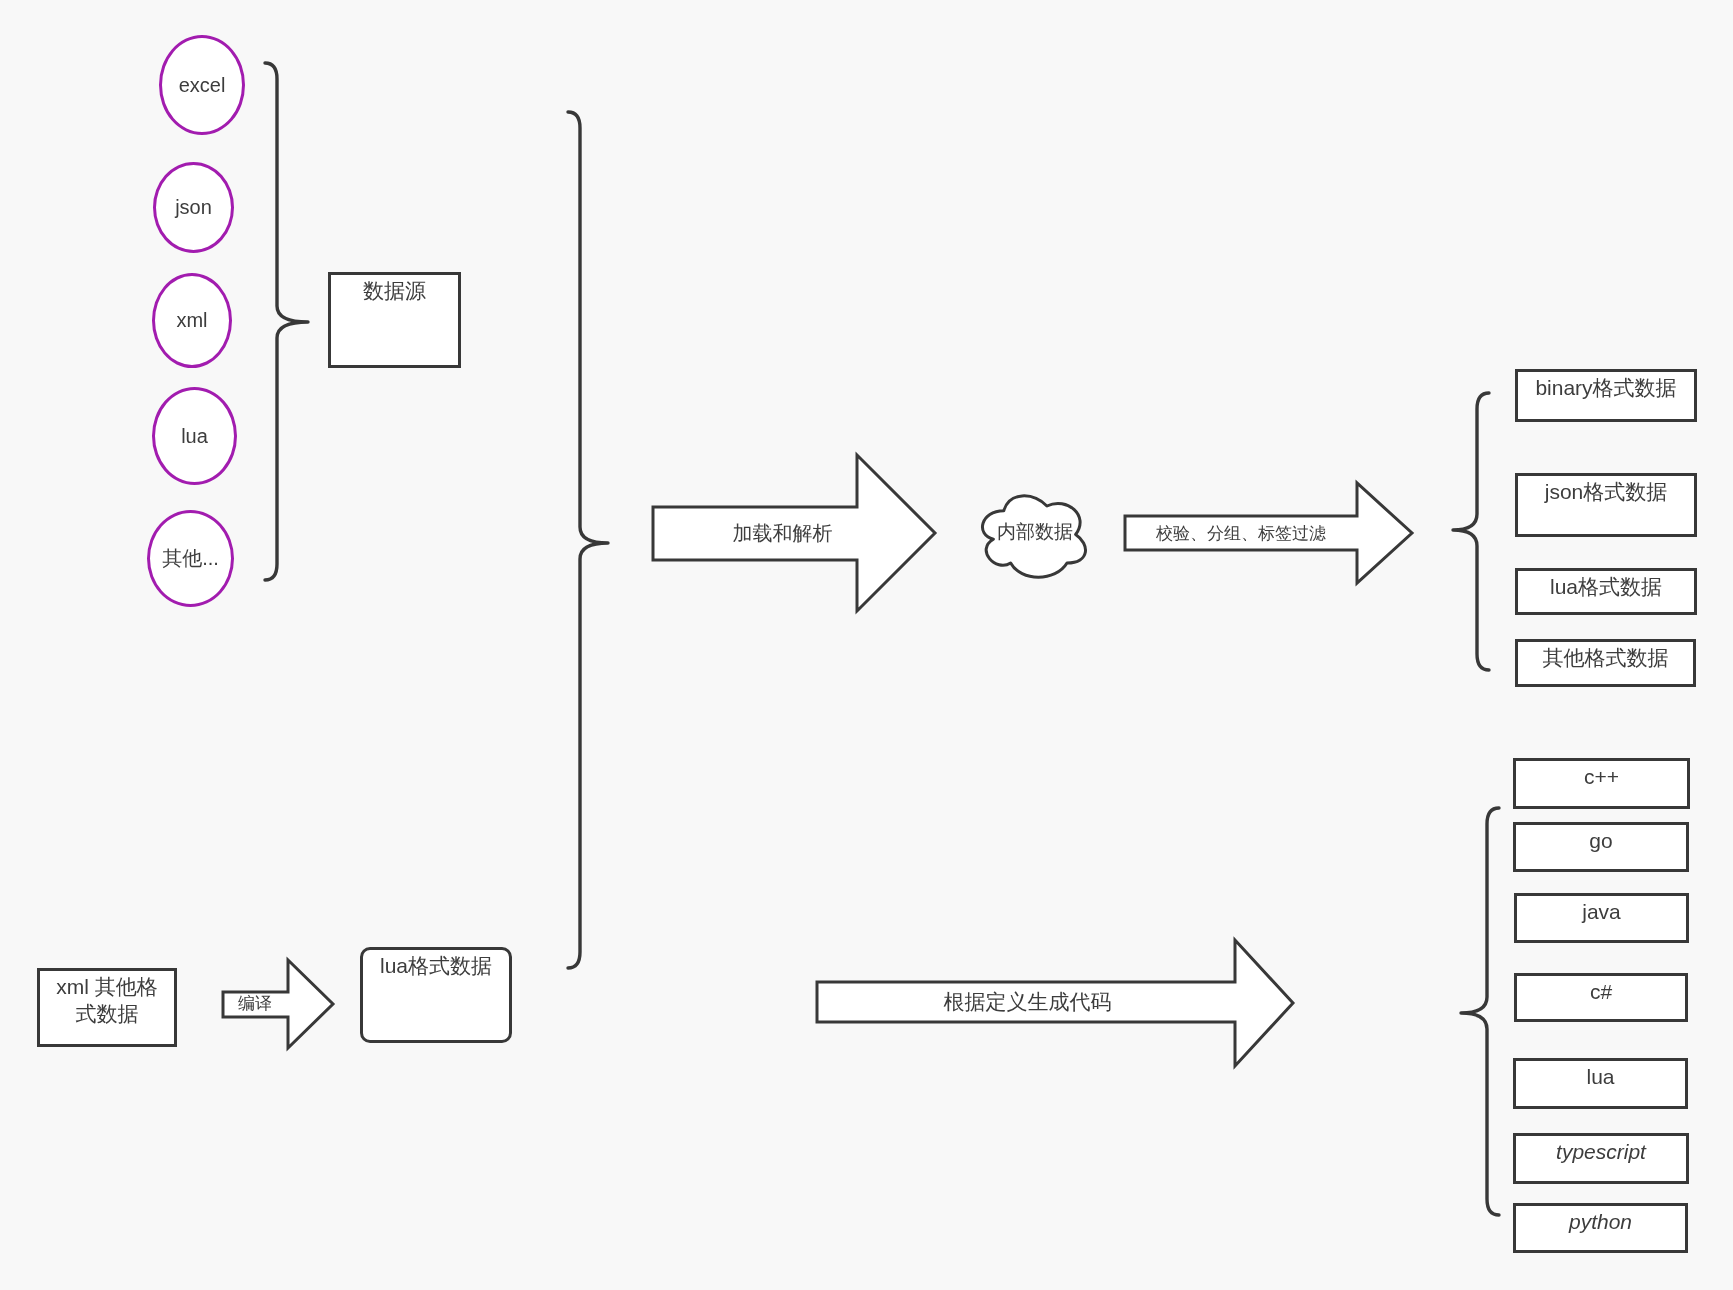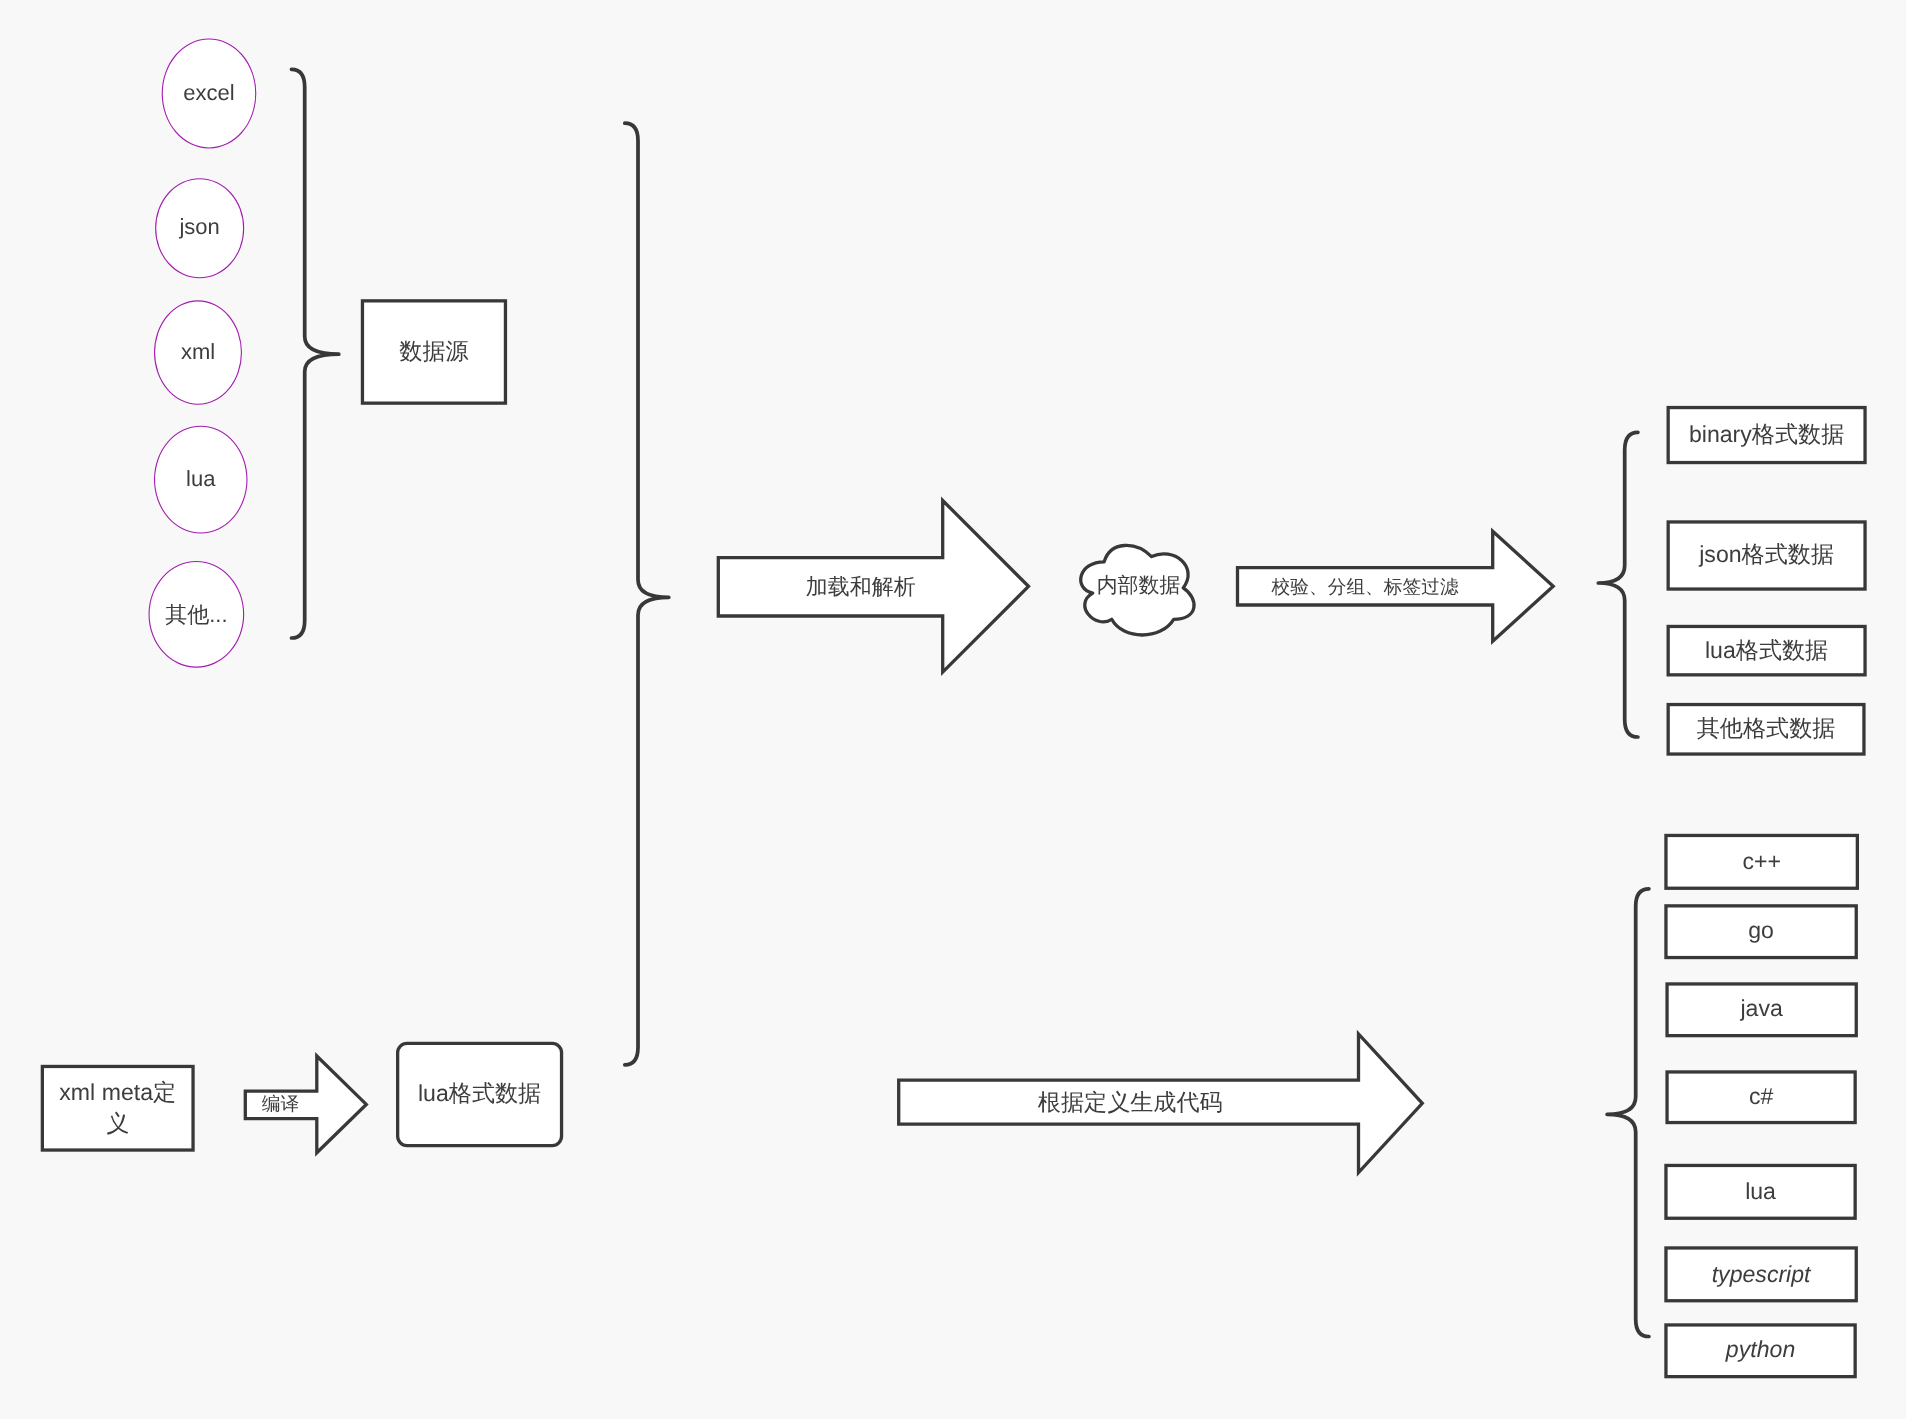--- a/index.html
+++ b/index.html
@@ -10,29 +10,29 @@
     font-family:"Liberation Sans", sans-serif;
     color:#3d3d3d;
     overflow:hidden;
   }
   .layer{position:absolute;left:0;top:0;}
   .brace{fill:none;stroke:#383838;stroke-width:3.4;stroke-linecap:round;stroke-linejoin:round;}
   .arrow{fill:#ffffff;stroke:#383838;stroke-width:3;stroke-linejoin:miter;}
   .cloud{fill:#ffffff;stroke:#383838;stroke-width:3;stroke-linejoin:round;}
   .ellipse{
     position:absolute;box-sizing:border-box;
-    border:1px solid #a21caf;border-radius:50%;
+    border:3px solid #a21caf;border-radius:50%;
     background:#ffffff;
     display:flex;align-items:center;justify-content:center;
-    font-size:20px;text-align:center;
+    font-size:20px;text-align:center;margin-left:12px;
   }
   .box{
     position:absolute;box-sizing:border-box;
     border:3px solid #383838;background:#ffffff;
-    display:flex;align-items:center;justify-content:center;
+    display:flex;align-items:flex-start;justify-content:center;
     font-size:21px;text-align:center;line-height:1.3;
     padding:2px 6px;
   }
   .box.rounded{border-radius:10px;}
   .arrow-label{
     position:absolute;display:flex;align-items:center;justify-content:center;
     font-size:20px;text-align:center;white-space:nowrap;
   }
   .arrow-label.small{font-size:17px;}
   .cloud-label{
@@ -109,21 +109,21 @@
     <span>json格式数据</span>
   </div>
   <div class="box" style="left:1515px;top:568px;width:182px;height:47px;">
     <span>lua格式数据</span>
   </div>
   <div class="box" style="left:1515px;top:639px;width:181px;height:48px;">
     <span>其他格式数据</span>
   </div>
 
   <div class="box" style="left:37px;top:968px;width:140px;height:79px;">
-    <span>xml meta定义</span>
+    <span>xml 其他格式数据</span>
   </div>
   <div class="box rounded" style="left:360px;top:947px;width:152px;height:96px;">
     <span>lua格式数据</span>
   </div>
 
   <div class="box" style="left:1513px;top:758px;width:177px;height:51px;">
     <span>c++</span>
   </div>
   <div class="box" style="left:1513px;top:822px;width:176px;height:50px;">
     <span>go</span>

